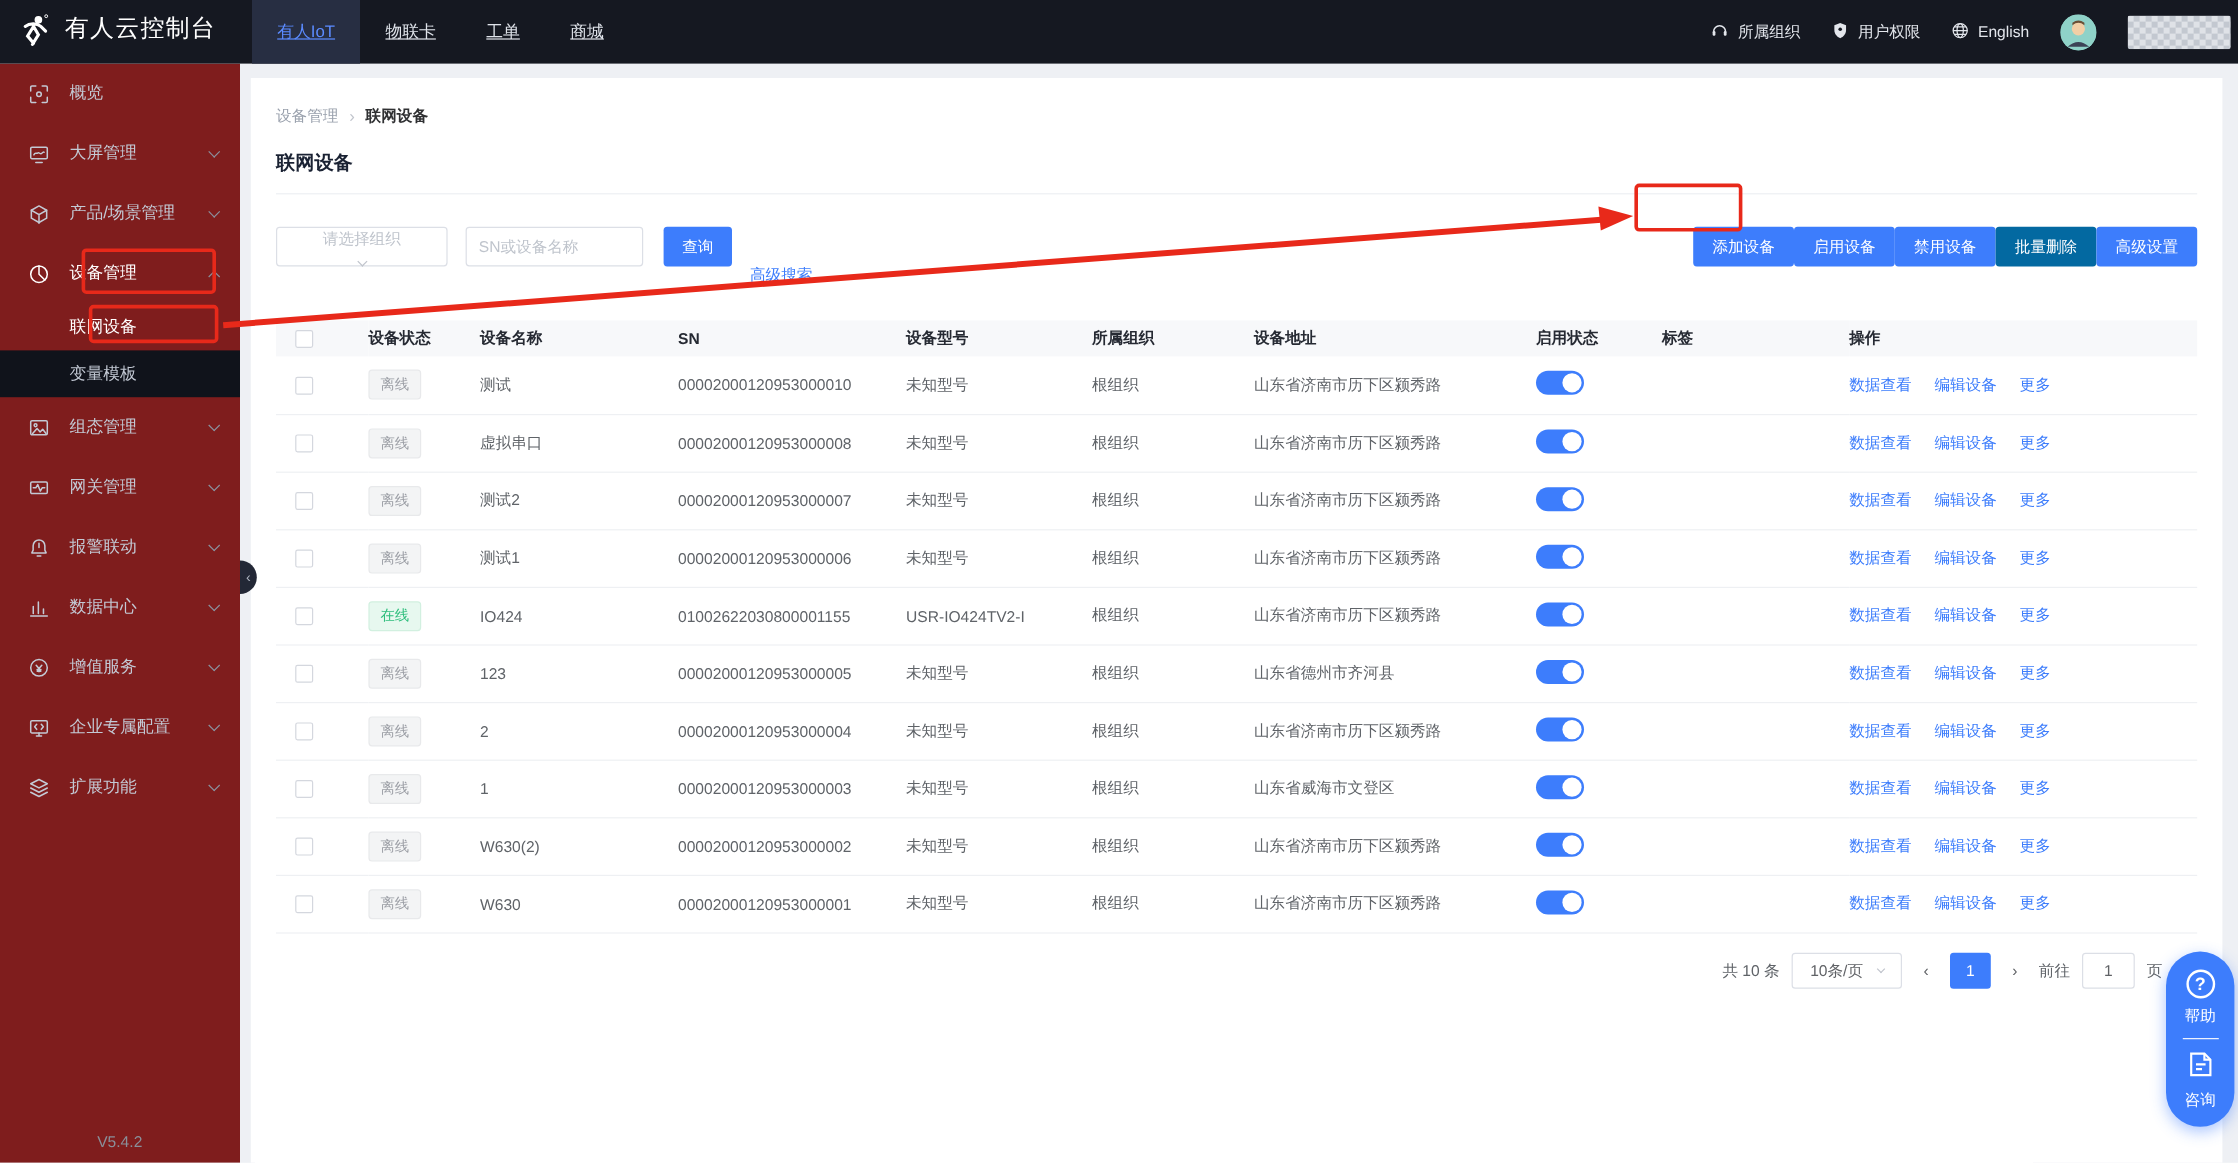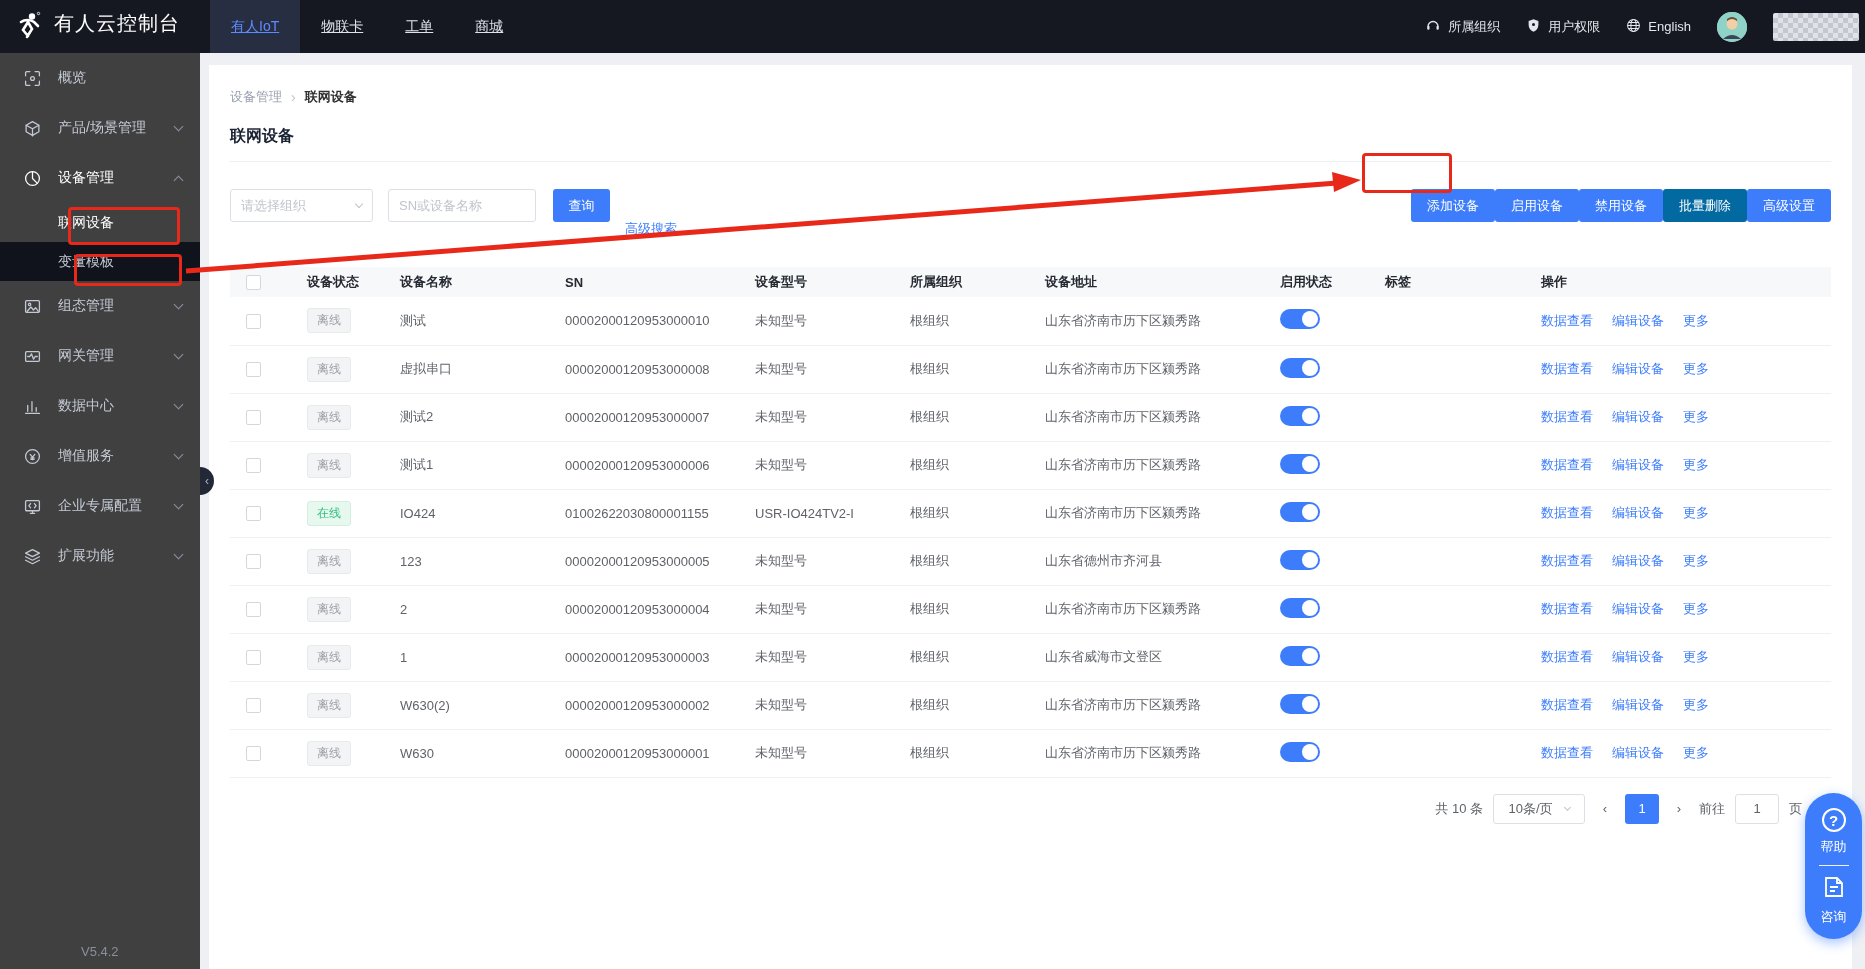--- a/index.html
+++ b/index.html
@@ -13,21 +13,21 @@
   .top-tabs { display:flex; height:53px; align-items:stretch; }
   .top-tab { display:flex; align-items:center; padding:0 21px; color:#dfe3ea; font-size:14px; cursor:pointer;text-decoration:underline; }
   .top-tab.active { background:#272e42; color:#5b8bff; }
   .top-right { margin-left:auto; display:flex; align-items:center; gap:26px; padding-right:6px; color:#e3e6ec; font-size:13px; }
   .top-right .tr-item { display:flex; align-items:center; gap:7px; cursor:pointer; }
   .avatar { width:30px; height:30px; border-radius:50%; background:#8fd2c8; overflow:hidden; flex:0 0 auto; }
   .name-blur { width:86px; height:28px; border-radius:2px;
     background:repeating-conic-gradient(#c3c8d0 0% 25%, #dfe2e7 0% 50%); background-size:10px 10px; }
 
   
-  .sidebar { position:absolute; left:0; top:53px; width:200px; height:916px; background:#404040; z-index:4; }
+  .sidebar { position:absolute; left:0; top:53px; width:200px; height:916px; background:#7f1d1d; z-index:4; }
   .side-item { height:50px; display:flex; align-items:center; padding:0 18px 0 24px; color:#c3c9d4; cursor:pointer; }
   .side-item .s-icon { width:17px; height:17px; margin-right:17px; flex:0 0 auto; color:#c3c9d4; }
   .side-item .s-label { font-size:14px; flex:1; white-space:nowrap; }
   .side-item.expanded .s-label, .side-item.expanded .s-icon { color:#ffffff; }
   .side-sub { height:39px; display:flex; align-items:center; padding-left:58px; color:#c3c9d4; font-size:14px; cursor:pointer; }
   .side-sub.active { color:#ffffff; }
   .side-sub.dark { background:#10131b; }
   .chev { width:7px; height:7px; border-right:1.5px solid #8b919e; border-bottom:1.5px solid #8b919e; transform:rotate(45deg); margin-top:-3px; }
   .chev.up { transform:rotate(-135deg); margin-top:4px; }
   .side-version { position:absolute; left:81px; bottom:10px; color:#8a8f99; font-size:13px; }
@@ -36,21 +36,21 @@
   
   .card { position:absolute; left:209px; top:65px; width:1643px; height:904px; background:#fff; z-index:1; }
   .breadcrumb { padding:23px 0 0 21px; font-size:13px; display:flex; align-items:center; gap:9px; }
   .crumb-muted { color:#9aa1ad; cursor:pointer; }
   .crumb-sep { color:#c0c4cc; font-size:14px; }
   .crumb-current { color:#303133; font-weight:bold; }
   .page-title { padding:20px 0 0 21px; font-size:16px; font-weight:bold; color:#1a2233; }
   .title-divider { margin:14px 21px 0 21px; border-bottom:1px solid #edeff3; }
 
   .toolbar { margin:11px 21px 0 21px; display:flex; align-items:center; }
-  .select-box { width:143px; height:33px; border:1px solid #dcdfe6; border-radius:3px; display:flex; align-items:center; justify-content:space-between; padding:0 10px; color:#bfc4cc; font-size:13px; background:#fff; cursor:pointer; }
+  .select-box { width:143px; height:33px; border:1px solid #dcdfe6; border-radius:3px; display:flex; align-items:center; justify-content:space-between; padding:0 10px; color:#bfc4cc; font-size:13px; background:#fff; cursor:pointer;flex-direction:column; }
   .select-box .chev { border-color:#c0c4cc; width:6px; height:6px; }
   .text-input { width:148px; height:33px; border:1px solid #dcdfe6; border-radius:3px; margin-left:15px; padding:0 10px; font-size:13px; color:#333; outline:none; font-family:inherit; }
   .text-input::placeholder { color:#bfc4cc; }
   .btn { height:33px; border:none; border-radius:3px; background:#3d7dfc; color:#fff; font-size:13px; padding:0 15px; cursor:pointer; font-family:inherit; }
   .btn-query { margin-left:17px; width:57px; }
   .link { color:#3d7dfc; font-size:13px; text-decoration:none; cursor:pointer;margin-top:47px; }
   .adv-link { margin-left:15px; }
   .toolbar-actions { margin-left:auto; display:flex; gap:0; }
   .toolbar-actions .btn { width:84px; padding:0; }
   .btn-pink { background:#0369a1; }
@@ -154,20 +154,28 @@
   <div id="side-menu">
       <div class="side-item">
         <span class="s-icon"><svg viewBox="0 0 16 16" width="17" height="17" fill="none" stroke="currentColor" stroke-width="1.2" stroke-linecap="round" stroke-linejoin="round">
             <path d="M1.5 5.5v-3a1 1 0 0 1 1-1h3M10.5 1.5h3a1 1 0 0 1 1 1v3M14.5 10.5v3a1 1 0 0 1-1 1h-3M5.5 14.5h-3a1 1 0 0 1-1-1v-3"></path>
             <circle cx="8" cy="8" r="1.8"></circle>
           </svg></span>
         <span class="s-label">概览</span>
       </div>
       <div class="side-item">
         <span class="s-icon"><svg viewBox="0 0 16 16" width="17" height="17" fill="none" stroke="currentColor" stroke-width="1.2" stroke-linecap="round" stroke-linejoin="round">
+            <rect x="1.5" y="2.5" width="13" height="9" rx="1"></rect>
+            <path d="M5.5 14.5h5M4 8.5c1-2.5 2-.5 3-1.5s2 1.5 3 .5 1.5-1.5 2-1"></path>
+          </svg></span>
+        <span class="s-label">大屏管理</span>
+        <span class="chev"></span>
+      </div>
+      <div class="side-item">
+        <span class="s-icon"><svg viewBox="0 0 16 16" width="17" height="17" fill="none" stroke="currentColor" stroke-width="1.2" stroke-linecap="round" stroke-linejoin="round">
             <path d="M8 1.5l6 3.4v6.2l-6 3.4-6-3.4V4.9z"></path>
             <path d="M2 4.9l6 3.4 6-3.4M8 8.3V15"></path>
           </svg></span>
         <span class="s-label">产品/场景管理</span>
         <span class="chev"></span>
       </div>
       <div class="side-item expanded">
         <span class="s-icon"><svg viewBox="0 0 16 16" width="17" height="17" fill="none" stroke="currentColor" stroke-width="1.2" stroke-linecap="round" stroke-linejoin="round">
             <circle cx="8" cy="8" r="6.5"></circle>
             <path d="M8 8V1.5M8 8l4.6 4.6"></path>
@@ -185,20 +193,28 @@
           </svg></span>
         <span class="s-label">组态管理</span>
         <span class="chev"></span>
       </div>
       <div class="side-item">
         <span class="s-icon"><svg viewBox="0 0 16 16" width="17" height="17" fill="none" stroke="currentColor" stroke-width="1.2" stroke-linecap="round" stroke-linejoin="round">
             <rect x="1.5" y="3.5" width="13" height="9" rx="1"></rect>
             <path d="M3.5 8h2L7 5.5l2 5L10.5 8h2"></path>
           </svg></span>
         <span class="s-label">网关管理</span>
+        <span class="chev"></span>
+      </div>
+      <div class="side-item">
+        <span class="s-icon"><svg viewBox="0 0 16 16" width="17" height="17" fill="none" stroke="currentColor" stroke-width="1.2" stroke-linecap="round" stroke-linejoin="round">
+            <path d="M8 1.8a4.6 4.6 0 0 1 4.6 4.6v3.4l1 2.2H2.4l1-2.2V6.4A4.6 4.6 0 0 1 8 1.8z"></path>
+            <path d="M8 4.5v3.2M6.6 14.5h2.8"></path>
+          </svg></span>
+        <span class="s-label">报警联动</span>
         <span class="chev"></span>
       </div>
       <div class="side-item">
         <span class="s-icon"><svg viewBox="0 0 16 16" width="17" height="17" fill="none" stroke="currentColor" stroke-width="1.2" stroke-linecap="round" stroke-linejoin="round">
             <path d="M3.5 12.5V7M7.5 12.5V3.5M11.5 12.5V9M1.5 14.5h13"></path>
           </svg></span>
         <span class="s-label">数据中心</span>
         <span class="chev"></span>
       </div>
       <div class="side-item">

